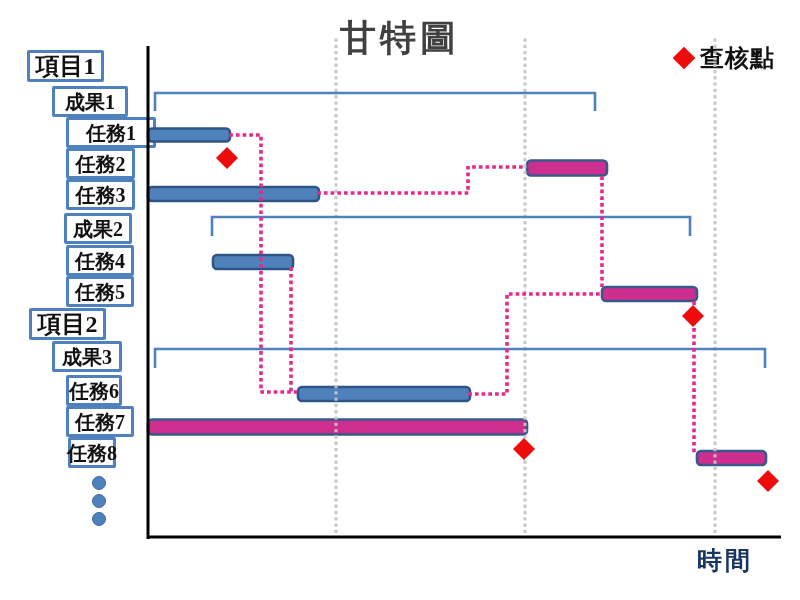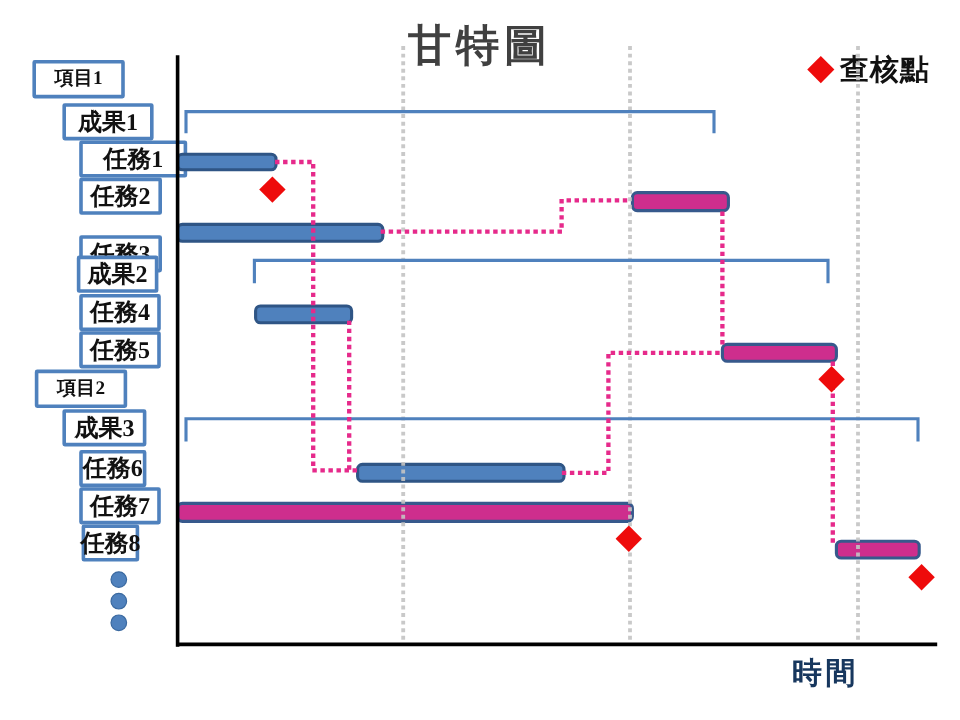--- a/index.html
+++ b/index.html
@@ -14,45 +14,45 @@
   }
   .legend{position:absolute;left:676px;top:44px;height:28px;display:flex;align-items:center;}
   .legend-diamond{width:16px;height:16px;transform:rotate(45deg);display:inline-block;margin-right:8px;}
   .legend-label{font-size:24px;font-weight:bold;color:#111;letter-spacing:1px;white-space:nowrap;}
   .row-box{
     position:absolute;background:#ffffff;border:3px solid #4F81BD;border-radius:2px;
     display:flex;align-items:center;justify-content:center;
     font-weight:bold;color:#111;font-size:20px;line-height:1;white-space:nowrap;
     box-sizing:border-box;
   }
-  .row-box.project{font-size:16px;}
+  .row-box.project{font-size:24px;}
   .dot{position:absolute;border-radius:50%;box-sizing:border-box;}
   .time-label{
-    position:absolute;left:660px;top:544px;width:130px;text-align:left;
+    position:absolute;left:660px;top:544px;width:130px;text-align:center;
     font-size:25px;font-weight:bold;letter-spacing:3px;white-space:nowrap;
   }
   svg{position:absolute;left:0;top:0;}
 </style>
 </head>
 <body>
 
 <div id="stage">
   <div class="chart-title" style="color: rgb(64, 64, 64);">甘特圖</div>
 
   <div class="legend">
     <span class="legend-diamond" id="legend-diamond" style="background: rgb(238, 11, 11);"></span>
     <span class="legend-label">查核點</span>
   </div>
 
   <div id="row-labels">
       <div class="row-box project" style="left: 27px; top: 50px; width: 77px; height: 32px; border-color: rgb(79, 129, 189);">項目1</div>
       <div class="row-box outcome" style="left: 52px; top: 86px; width: 76px; height: 31px; border-color: rgb(79, 129, 189);">成果1</div>
       <div class="row-box task" style="left: 66px; top: 117px; width: 90px; height: 31px; border-color: rgb(79, 129, 189);">任務1</div>
       <div class="row-box task" style="left: 66px; top: 148px; width: 69px; height: 31px; border-color: rgb(79, 129, 189);">任務2</div>
-      <div class="row-box task" style="left: 66px; top: 196px; width: 69px; height: 31px; border-color: rgb(79, 129, 189);">任務3</div>
+      <div class="row-box task" style="left: 66px; top: 179px; width: 69px; height: 31px; border-color: rgb(79, 129, 189);">任務3</div>
       <div class="row-box outcome" style="left: 52px; top: 213px; width: 68px; height: 31px; border-color: rgb(79, 129, 189); margin-left: 12px;">成果2</div>
       <div class="row-box task" style="left: 66px; top: 245px; width: 68px; height: 31px; border-color: rgb(79, 129, 189);">任務4</div>
       <div class="row-box task" style="left: 66px; top: 276px; width: 68px; height: 31px; border-color: rgb(79, 129, 189);">任務5</div>
       <div class="row-box project" style="left: 29px; top: 308px; width: 77px; height: 32px; border-color: rgb(79, 129, 189);">項目2</div>
       <div class="row-box outcome" style="left: 52px; top: 341px; width: 70px; height: 31px; border-color: rgb(79, 129, 189);">成果3</div>
       <div class="row-box task" style="left: 66px; top: 375px; width: 56px; height: 31px; border-color: rgb(79, 129, 189);">任務6</div>
       <div class="row-box task" style="left: 66px; top: 406px; width: 68px; height: 31px; border-color: rgb(79, 129, 189);">任務7</div>
       <div class="row-box task" style="left: 68px; top: 437px; width: 48px; height: 31px; border-color: rgb(79, 129, 189);">任務8</div>
     </div>
   <div id="ellipsis">

